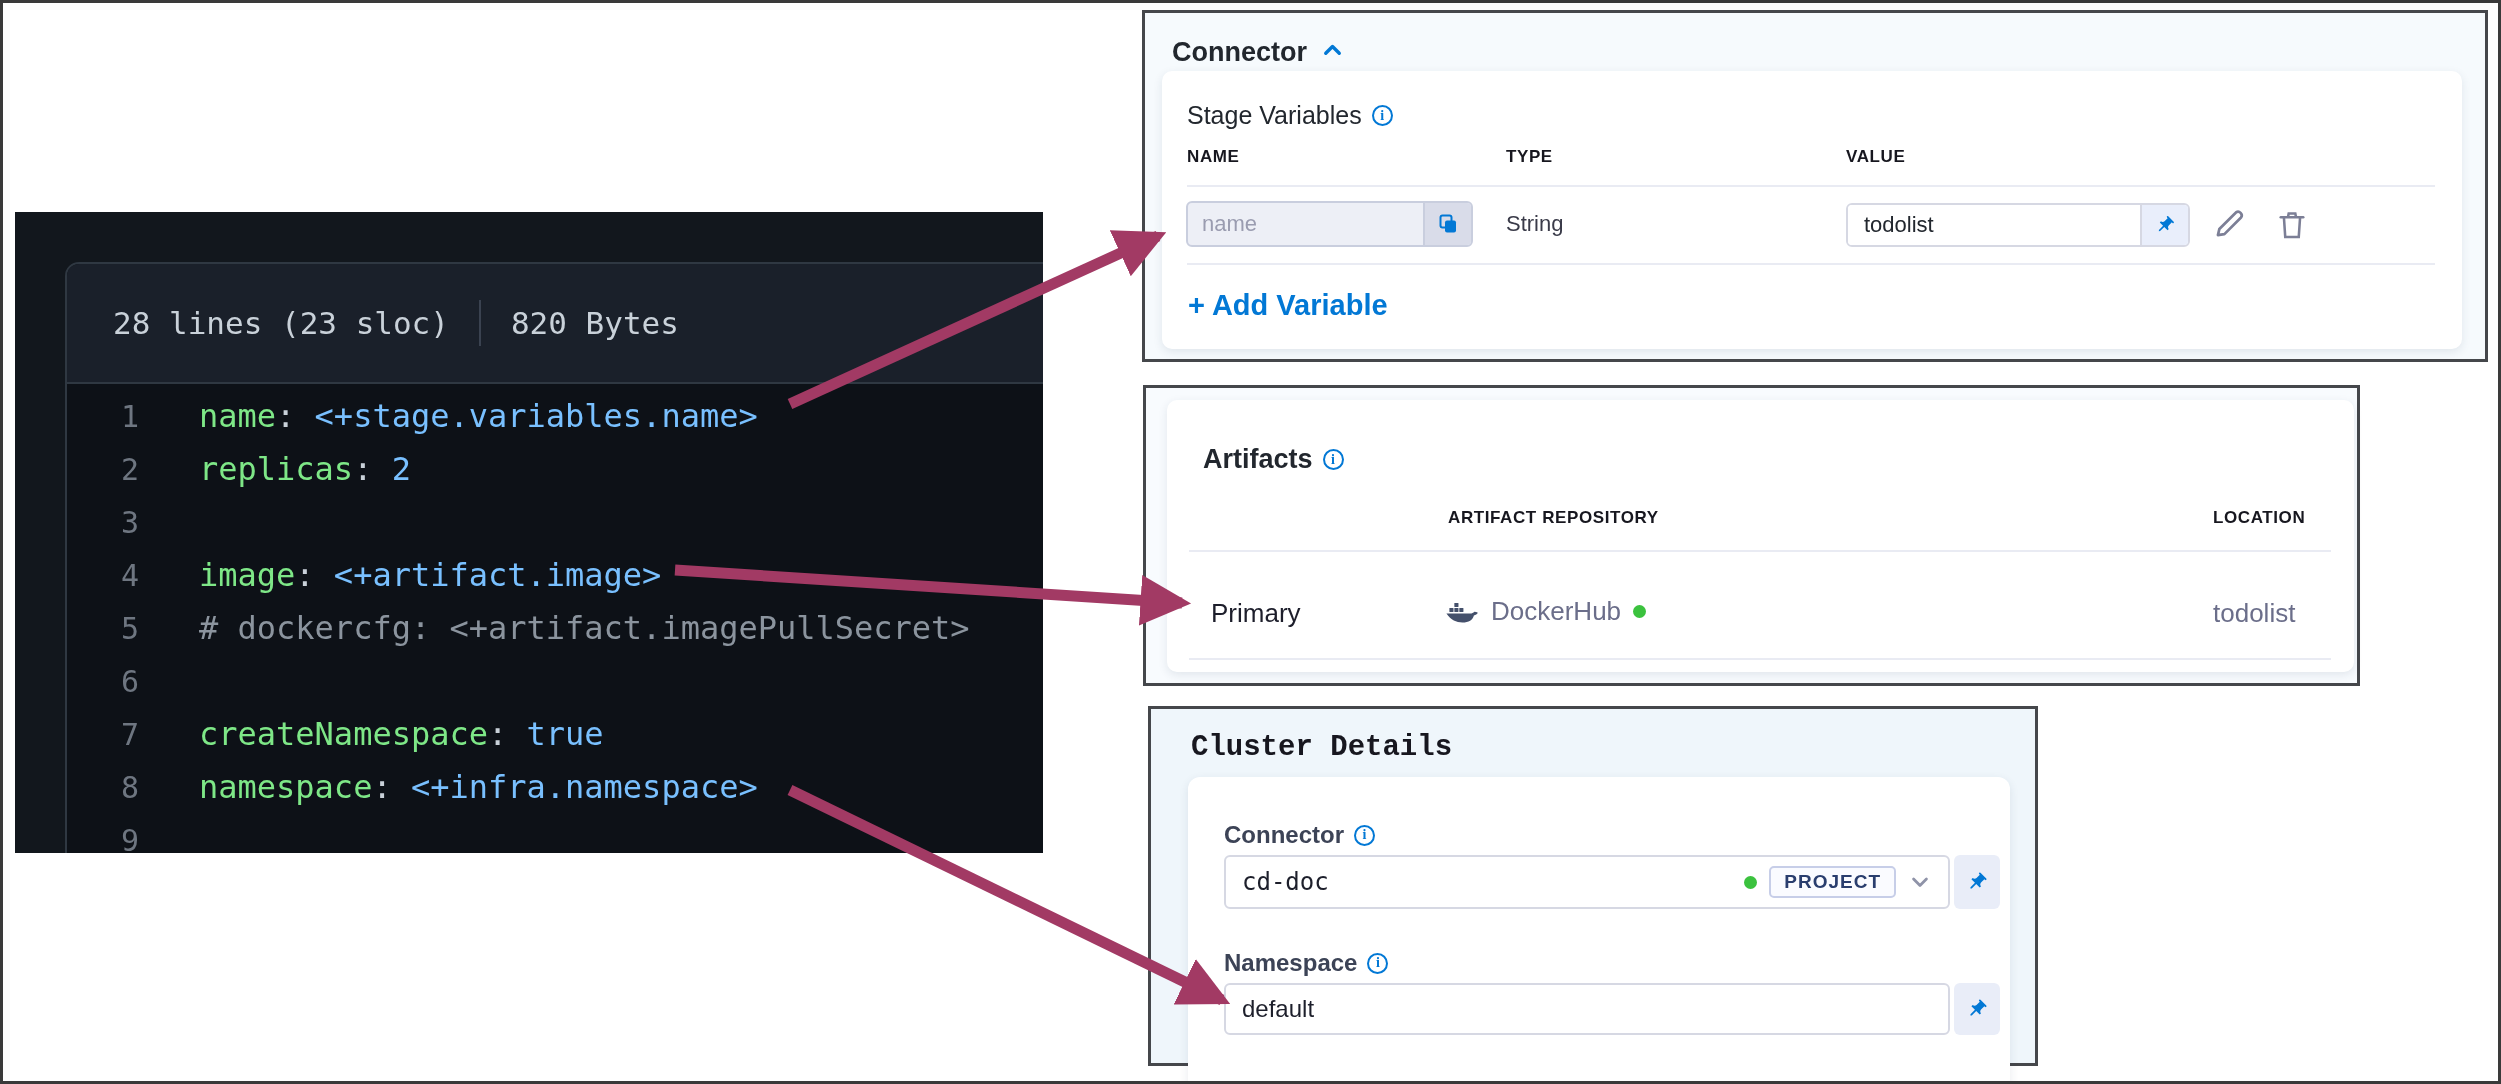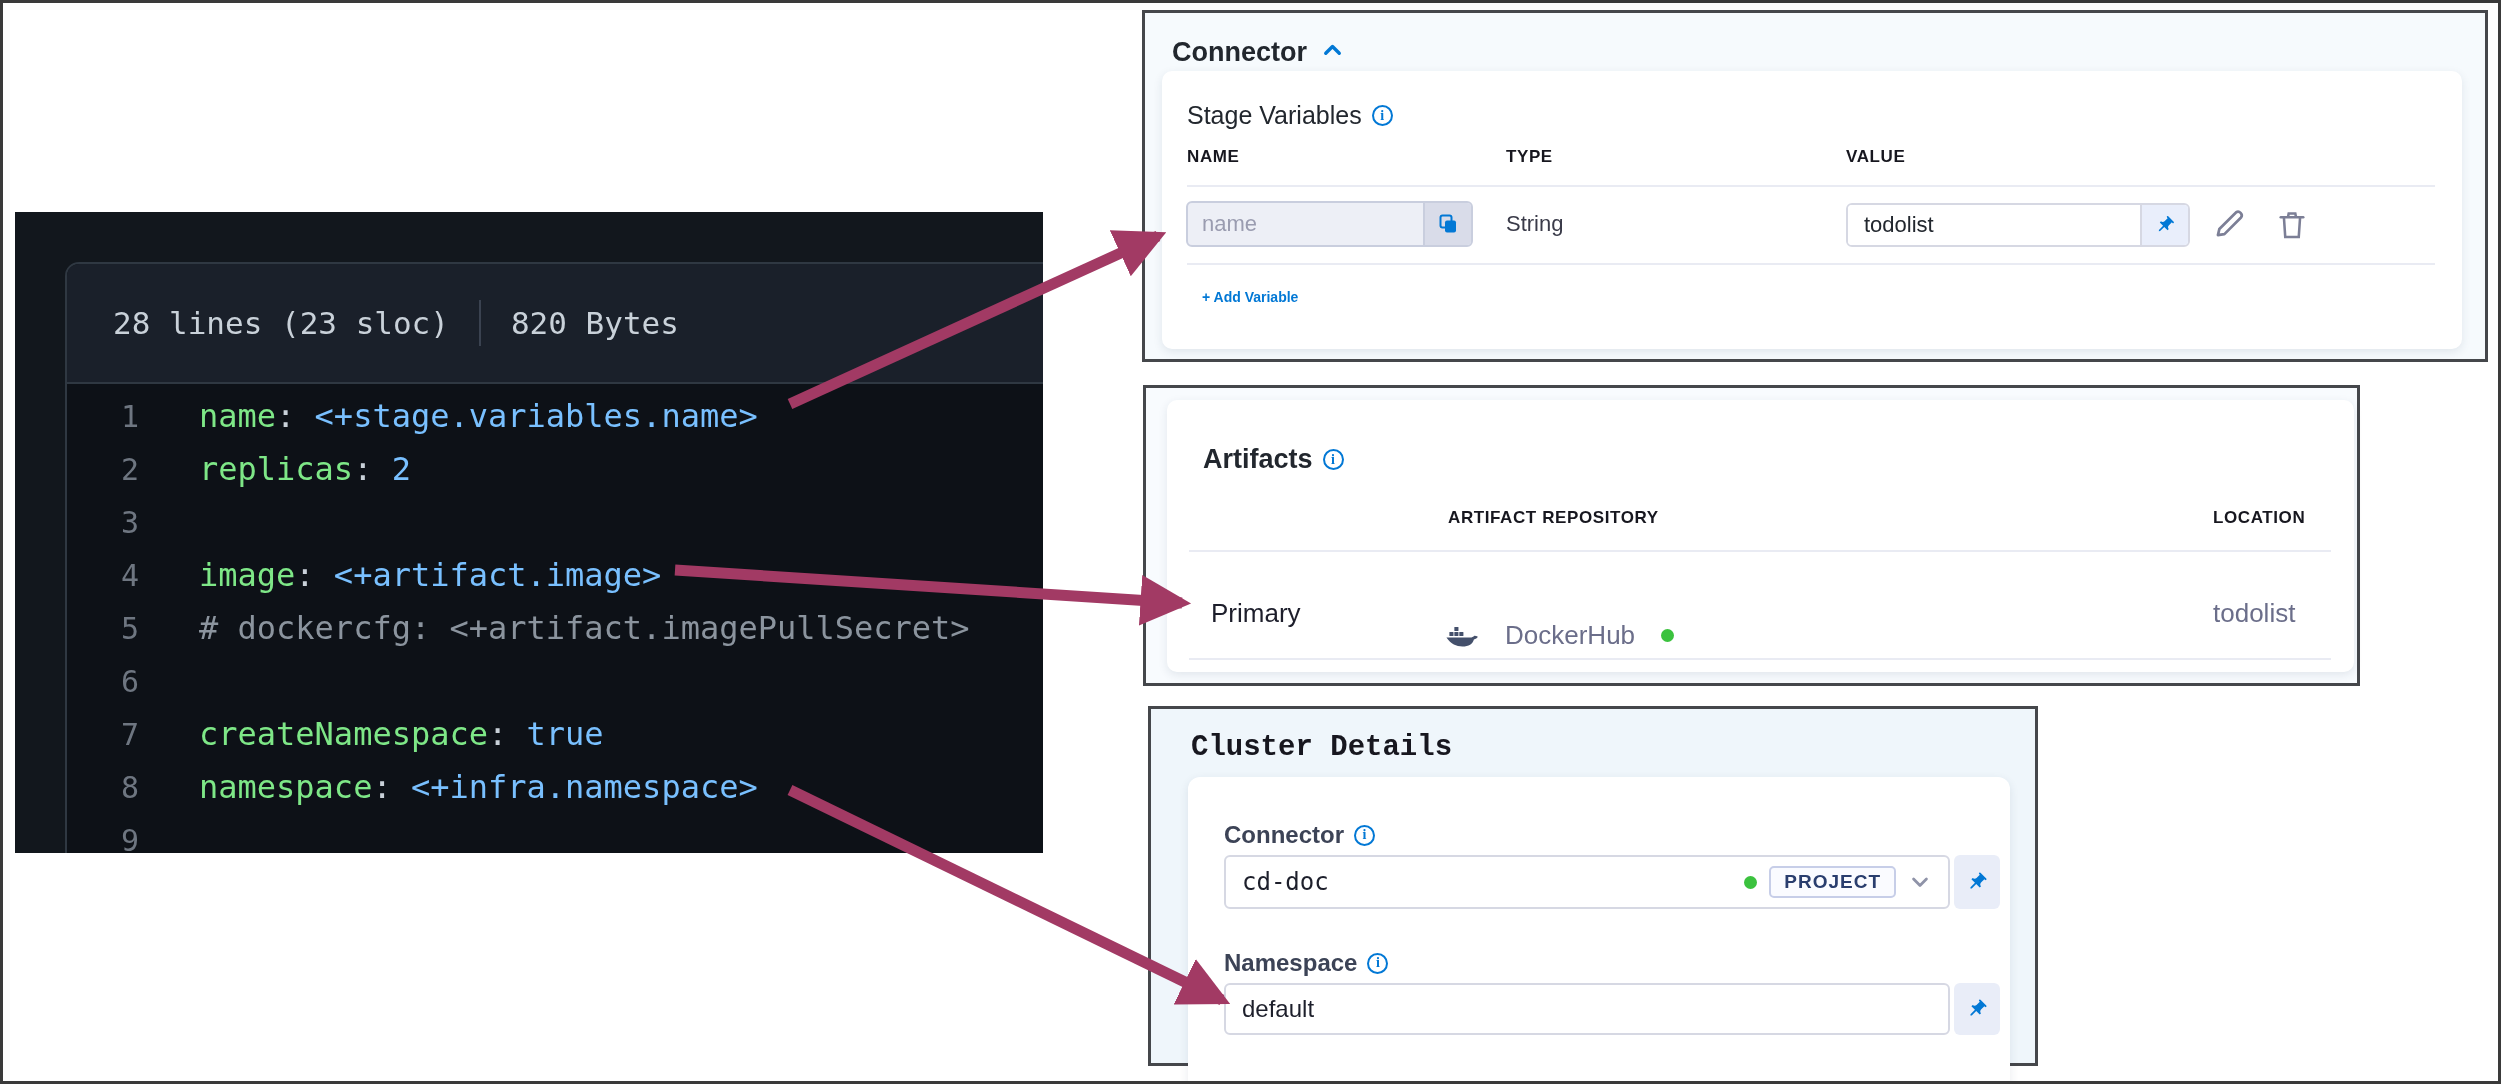--- a/index.html
+++ b/index.html
@@ -59,30 +59,30 @@
             display:flex;align-items:center;justify-content:center;}
   .type-text{position:absolute;left:344px;top:140px;font-size:22px;color:#3a3b49;}
   .value-control{position:absolute;left:684px;top:132px;width:344px;height:44px;
                  background:#fff;border:2px solid #d6d8e3;border-radius:6px;
                  display:flex;box-sizing:border-box;overflow:hidden;}
   .value-control input{flex:1;border:0;outline:none;font-size:22px;color:#22272e;
                        padding:0 0 0 16px;min-width:0;
                        font-family:"Liberation Sans","DejaVu Sans",sans-serif;}
   .value-pin{width:46px;background:#e9eefb;border-left:2px solid #d6d8e3;}
   .row-icon{position:absolute;top:134px;cursor:pointer;}
-  .add-var{position:absolute;left:40px;top:218px;font-size:14px;font-weight:bold;
+  .add-var{position:absolute;left:26px;top:218px;font-size:29px;font-weight:bold;
            color:#0278d5;cursor:pointer;}
 
   
   #artifacts-panel{left:1143px;top:385px;width:1217px;height:301px;background:#f8fbfe;}
   .art-card{left:21px;top:12px;width:1187px;height:272px;}
   .art-title-row{position:absolute;left:36px;top:44px;display:flex;align-items:center;gap:10px;}
   .art-title{font-size:27px;font-weight:bold;color:#22272e;}
   .art-primary{position:absolute;left:44px;top:198px;font-size:26px;font-weight:normal;color:#1d1e2b;}
-  .repo-cell{position:absolute;left:278px;top:196px;display:flex;align-items:center;gap:26px;margin-top:24px;}
+  .repo-cell{position:absolute;left:278px;top:196px;display:flex;align-items:center;gap:12px;}
   .repo-name{font-size:26px;color:#6b6e8a;}
   .loc-text{position:absolute;left:1046px;top:198px;font-size:26px;color:#6b6e8a;}
 
   
   #cluster-panel{left:1148px;top:706px;width:890px;height:360px;background:#eff6fb;}
   .cl-title{position:absolute;left:40px;top:22px;font-size:29px;font-weight:bold;color:#17171f;font-family:Liberation Mono, monospace;}
   .cl-card{left:37px;top:68px;width:822px;height:344px;border-radius:12px;}
   .field-label{position:absolute;display:flex;align-items:center;gap:10px;
                font-size:24px;font-weight:bold;color:#3c4356;}
   .field-row{position:absolute;display:flex;align-items:stretch;}

